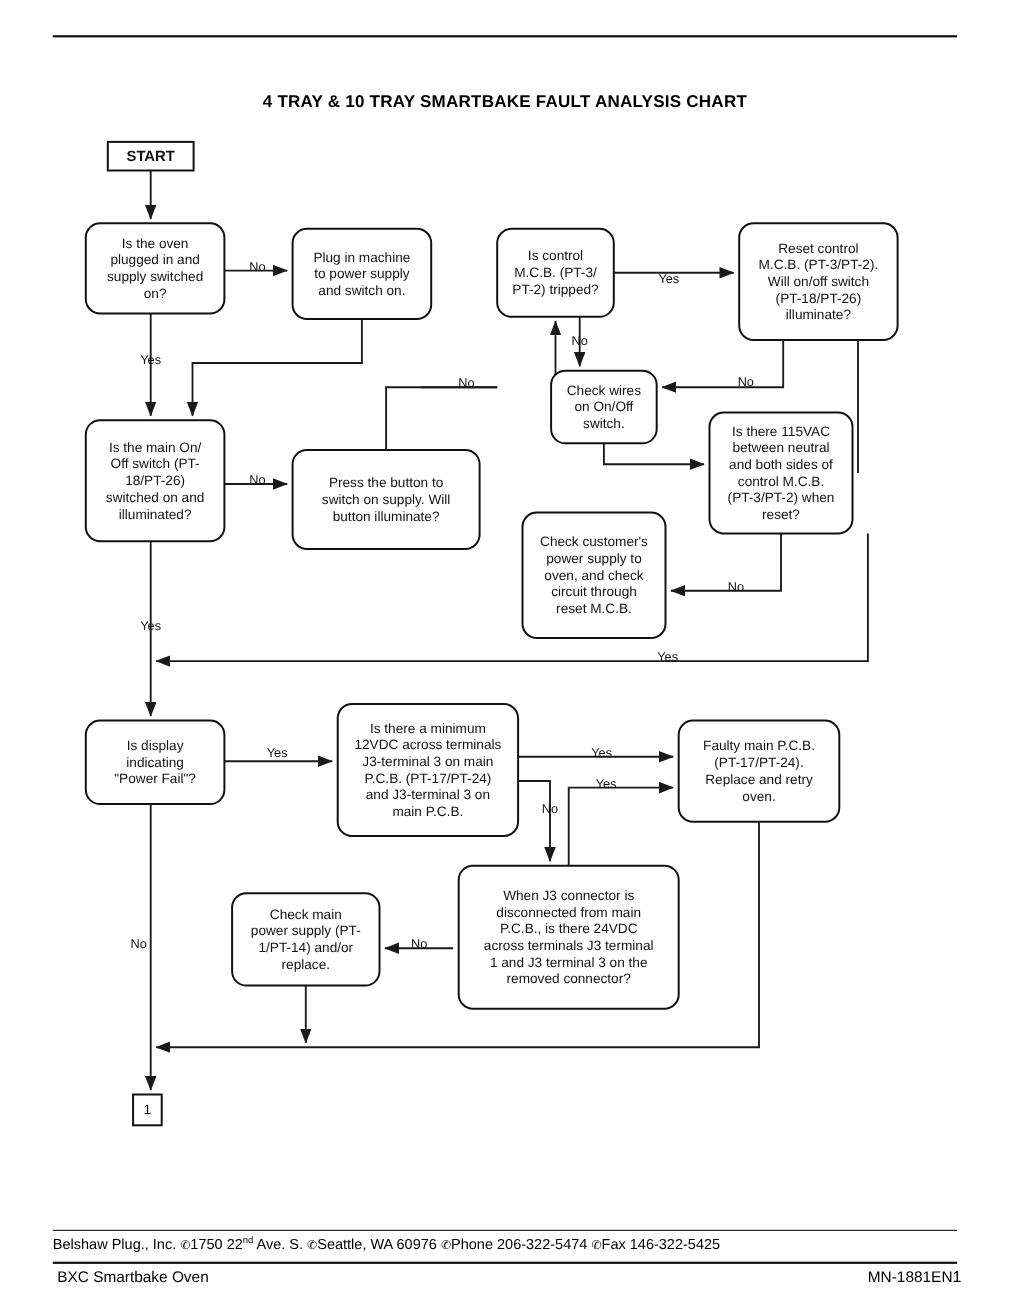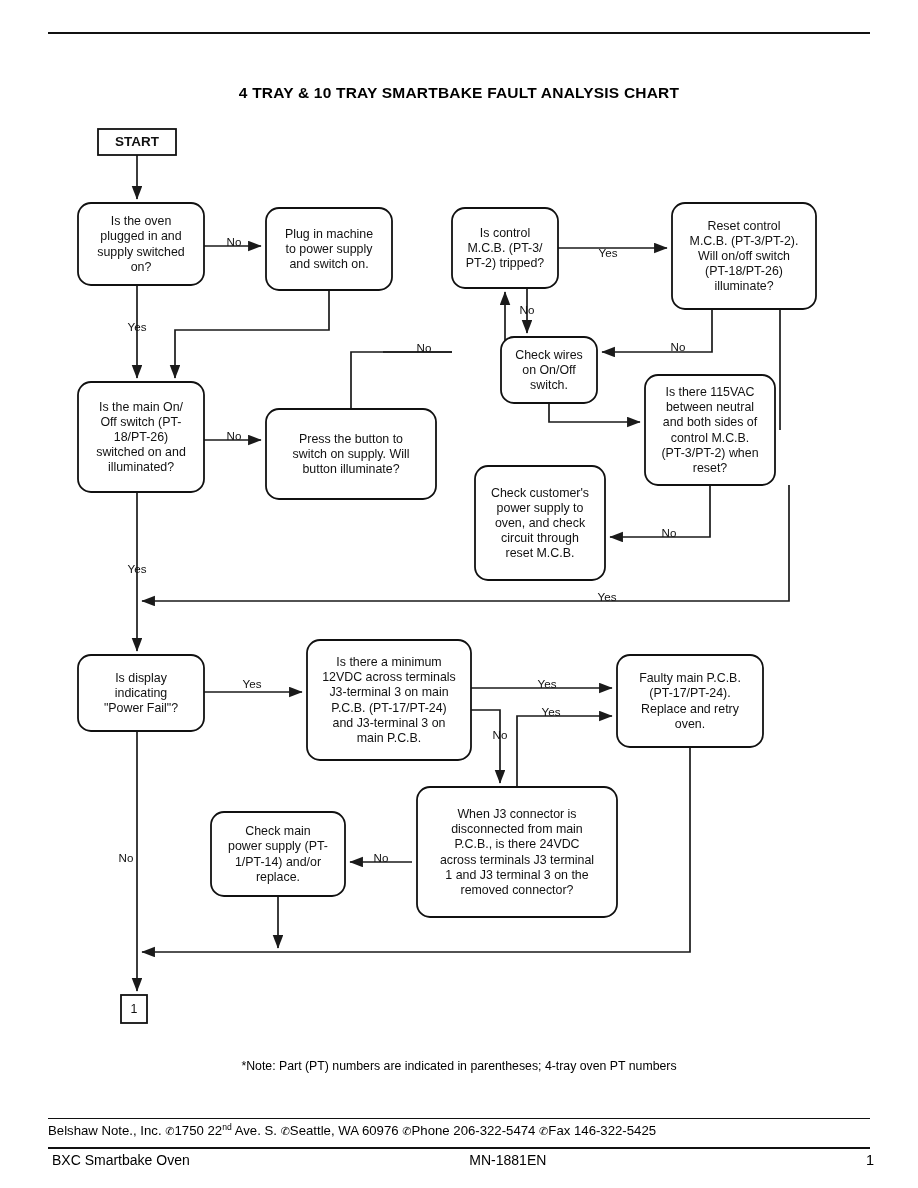--- a/index.html
+++ b/index.html
@@ -117,21 +117,21 @@
   .footer-row {
     position: absolute;
     left: 52px;
     top: 1152px;
     width: 822px;
     display: flex;
     align-items: baseline;
     font-size: 14px;
   }
   .footer-left { flex: 0 0 auto; }
-  .footer-center { flex: 1 1 auto; text-align: center; margin-left: -40px; }
+  .footer-center { flex: 1 1 auto; text-align: right; margin-left: -40px; }
   .footer-right { flex: 0 0 auto; font-size: 14.5px; }
 </style>
 </head>
 <body>
 
 <div class="page">
 
   <div class="top-rule"></div>
 
   <div class="chart-title">4 TRAY &amp; 10 TRAY SMARTBAKE FAULT ANALYSIS CHART</div>
@@ -319,27 +319,26 @@
         <text x="252" y="688" class="edge-label">Yes</text>
         <text x="547" y="688" class="edge-label">Yes</text>
         <text x="551" y="716" class="edge-label">Yes</text>
         <text x="500" y="739" class="edge-label">No</text>
         <text x="381" y="862" class="edge-label">No</text>
         <text x="126" y="862" class="edge-label">No</text>
       </g>
   </svg>
 
   <div class="note">
-    <div>*Note: Part (PT) numbers are indicated in parentheses; 4-tray oven PT numbers</div>
   </div>
 
   <div class="footer-rule-top"></div>
 
   <div class="footer-address">
-    <span>Belshaw Note., Inc.</span>
+    <span>Belshaw Plug., Inc.</span>
     <span class="sep">✆</span><span>1750 22</span><sup>nd</sup><span> Ave. S.</span>
     <span class="sep">✆</span><span>Seattle, WA 60976</span>
     <span class="sep">✆</span><span>Phone 206-322-5474</span>
     <span class="sep">✆</span><span>Fax 146-322-5425</span>
   </div>
 
   <div class="footer-rule-bottom"></div>
 
   <div class="footer-row">
     <span class="footer-left">BXC Smartbake Oven</span>

